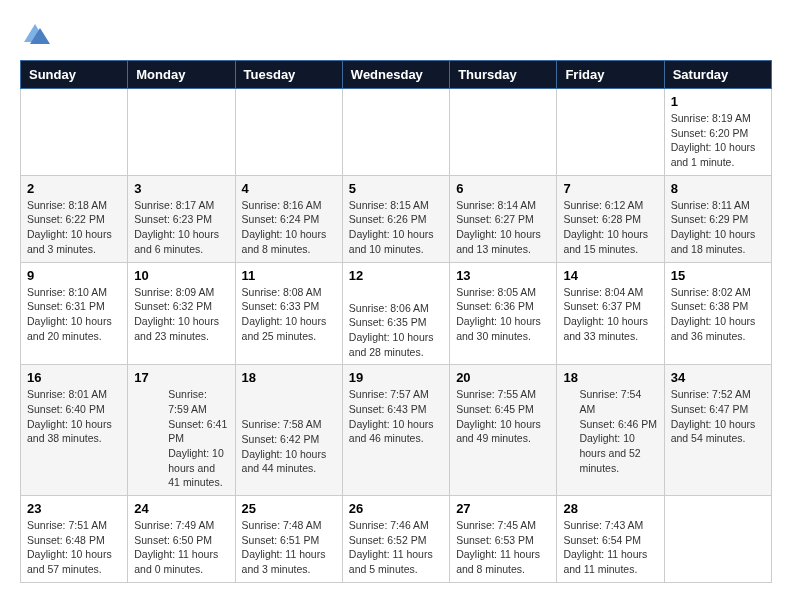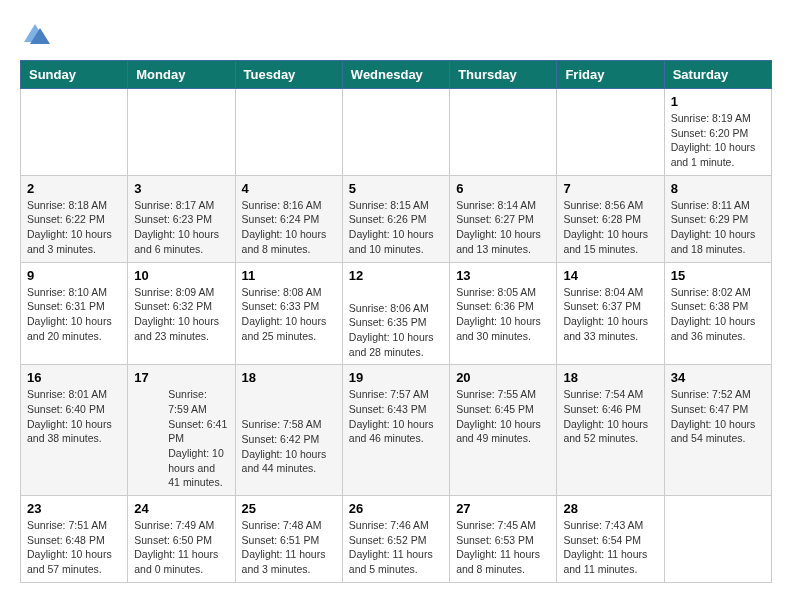--- a/index.html
+++ b/index.html
@@ -51,21 +51,21 @@
     .calendar-subtitle {
       font-size: 16px;
       color: #555;
     }
     .calendar {
       width: 100%;
       border-collapse: collapse;
       border: 1px solid #ccc;
     }
     .calendar th {
-      background-color: #0f766e;
+      background-color: #0f172a;
       color: white;
       text-align: left;
       padding: 6px 8px;
       font-size: 13px;
       font-weight: bold;
       border: 1px solid #3a6aa0;
     }
     .calendar td {
       vertical-align: top;
       border: 1px solid #ccc;
@@ -167,21 +167,21 @@
 Daylight: 10 hours and 10 minutes.</div>
         </td>
         <td>
           <span class="day-num">6</span>
           <div class="day-info" style="white-space: pre-line;">Sunrise: 8:14 AM
 Sunset: 6:27 PM
 Daylight: 10 hours and 13 minutes.</div>
         </td>
         <td>
           <span class="day-num">7</span>
-          <div class="day-info" style="white-space: pre-line;">Sunrise: 8:56 AM
+          <div class="day-info" style="white-space: pre-line;">Sunrise: 6:12 AM
 Sunset: 6:28 PM
 Daylight: 10 hours and 15 minutes.</div>
         </td>
         <td>
           <span class="day-num">8</span>
           <div class="day-info" style="white-space: pre-line;">Sunrise: 8:11 AM
 Sunset: 6:29 PM
 Daylight: 10 hours and 18 minutes.</div>
         </td>
       </tr>
@@ -255,21 +255,21 @@
 Daylight: 10 hours and 46 minutes.</div>
         </td>
         <td>
           <span class="day-num">20</span>
           <div class="day-info" style="white-space: pre-line;">Sunrise: 7:55 AM
 Sunset: 6:45 PM
 Daylight: 10 hours and 49 minutes.</div>
         </td>
         <td>
           <span class="day-num">18</span>
-          <div class="day-info" style="white-space: pre-line;">Sunrise: 7:54 AM
+          <div class="day-info" style="white-space: pre-line; margin-left: 16px;">Sunrise: 7:54 AM
 Sunset: 6:46 PM
 Daylight: 10 hours and 52 minutes.</div>
         </td>
         <td>
           <span class="day-num">34</span>
           <div class="day-info" style="white-space: pre-line;">Sunrise: 7:52 AM
 Sunset: 6:47 PM
 Daylight: 10 hours and 54 minutes.</div>
         </td>
       </tr>

